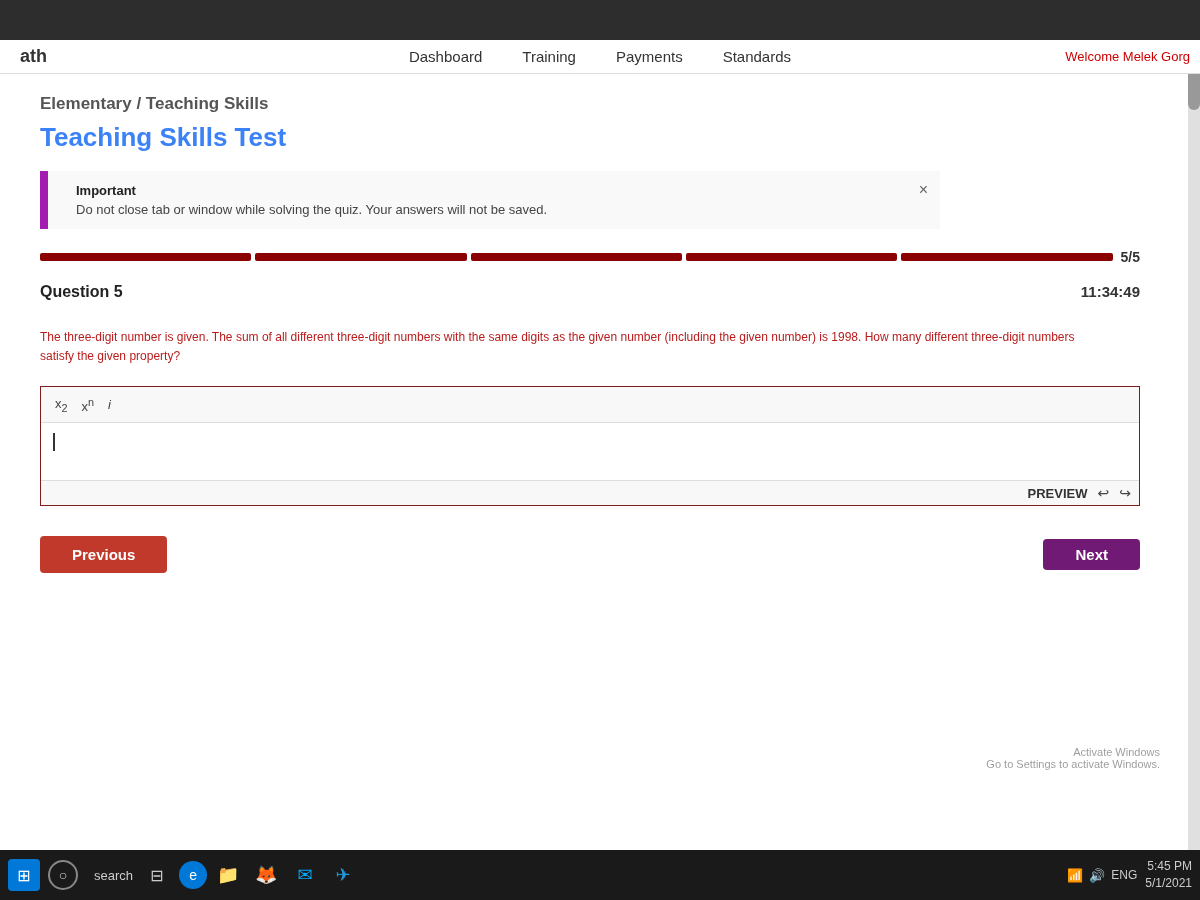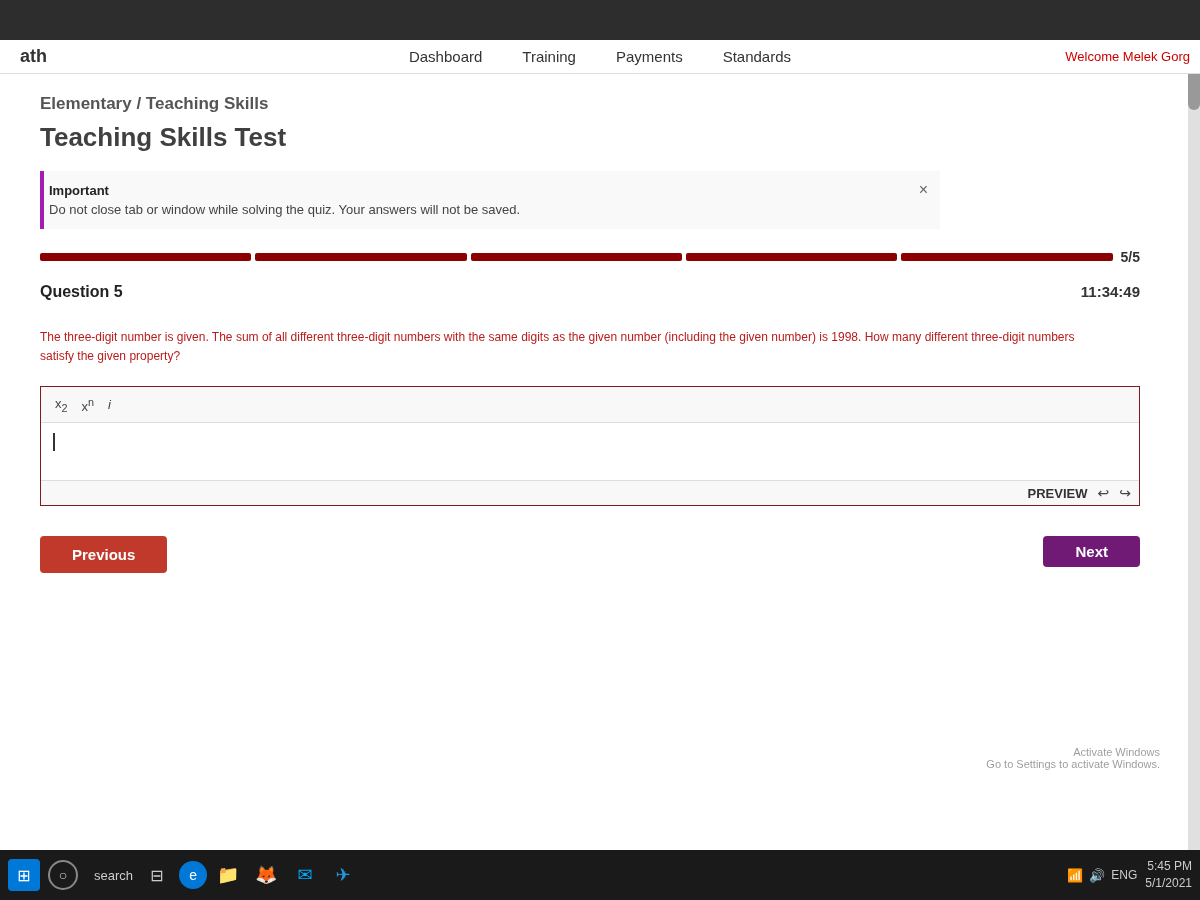--- a/index.html
+++ b/index.html
@@ -77,29 +77,29 @@
       margin-bottom: 8px;
       font-weight: bold;
     }
     .breadcrumb a { color: #555; text-decoration: none; }
     .breadcrumb span { color: #555; }
 
     
     .page-title {
       font-size: 26px;
       font-weight: bold;
-      color: #404040;
+      color: #3b82f6;
       margin-bottom: 18px;
     }
 
     
     .notice-box {
       background: #f9f9f9;
-      border-left: 4px solid #a21caf;
-      padding: 12px 5px;
+      border-left: 8px solid #a21caf;
+      padding: 12px 28px;
       margin-bottom: 20px;
       position: relative;
       font-size: 13px;
       color: #444;
       max-width: 900px;
     }
     .notice-box .notice-title {
       font-weight: bold;
       margin-bottom: 4px;
       color: #222;
@@ -225,21 +225,21 @@
       background: #333;
       margin-left: 2px;
       animation: blink 1s step-end infinite;
     }
     @keyframes blink { 0%,100%{opacity:1} 50%{opacity:0} }
 
     
     .nav-buttons {
       display: flex;
       justify-content: space-between;
-      align-items: flex-start;
+      align-items: center;
       max-width: 1100px;
       margin-top: 30px;
       padding: 0 0;
     }
     .btn-previous {
       background: #c0392b;
       color: #fff;
       border: none;
       padding: 10px 32px;
       font-size: 15px;

